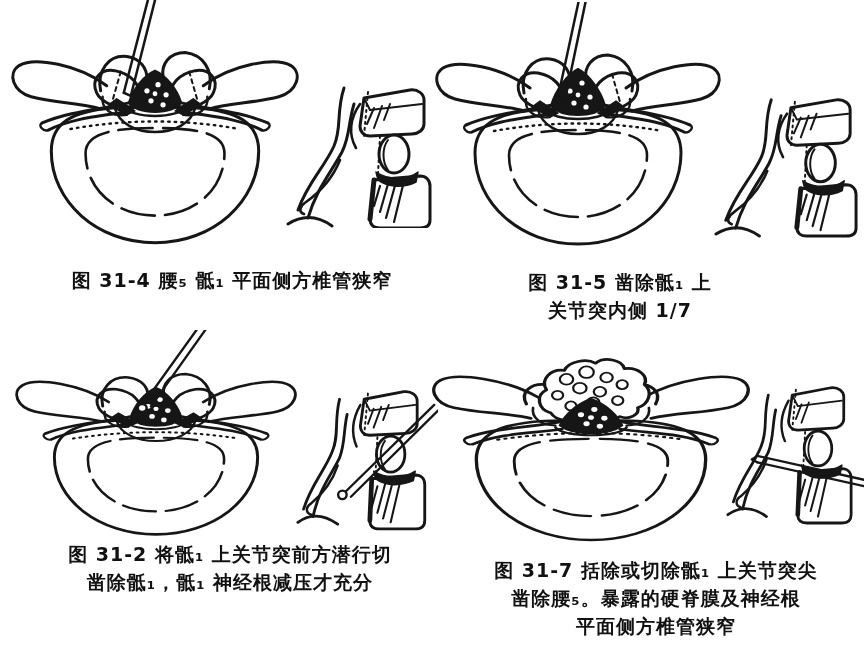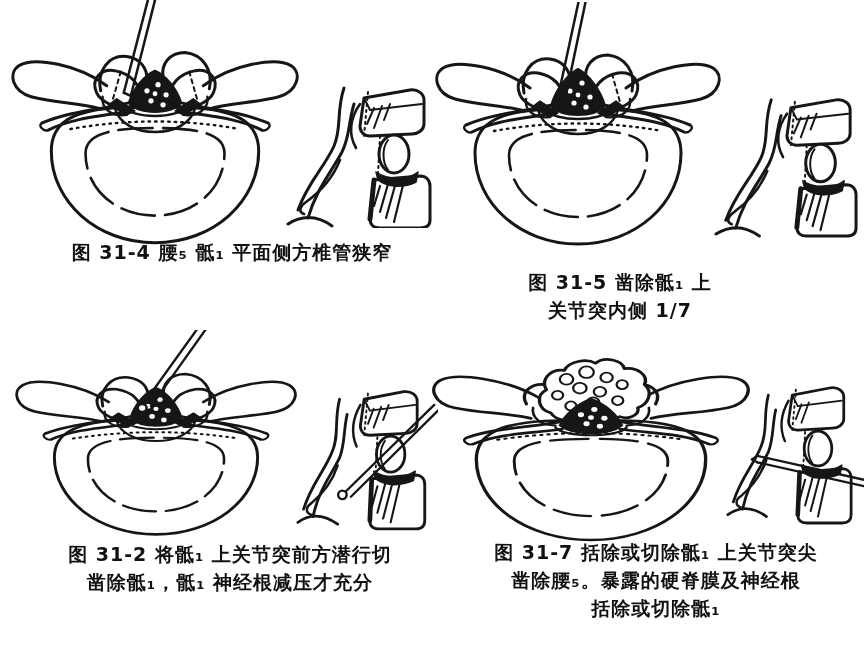--- a/index.html
+++ b/index.html
@@ -95,21 +95,21 @@
     <g>
       <path d="M92,94 C104,102 124,102 134,94 L132,104 C120,110 104,110 94,102 Z" fill="#161616" stroke-width="1.5"></path>
     </g>
     <g>
       <path d="M90,102 L136,98 C142,98 146,102 146,108 L146,142 C146,148 142,150 136,150 L96,150 C90,150 86,147 86,141 Z"></path>
       <path d="M96,108 L90,128 M104,106 L96,134 M112,104 L102,140 M120,103 L110,144" stroke-width="2.2"></path>
       <path d="M90,102 L86,141" stroke-width="5"></path>
     </g>
   </svg>
 
-  <div class="caption" style="left:16px;top:238px;width:432px">
+  <div class="caption" style="left:16px;top:266px;width:432px">
     <div class="cap-line">图 31-4  腰₅ 骶₁ 平面侧方椎管狭窄</div>
   </div>
 
   <svg class="panel-svg" style="left:428px;top:2px" width="300" height="252" viewBox="0 0 300 250" fill="none" stroke="#161616" stroke-width="3" stroke-linecap="round" stroke-linejoin="round">
     <g>
       <path d="M47,150 C47,122 68,110 108,107 C122,106 178,106 192,107 C232,110 253,122 253,150 C253,200 208,241 150,241 C92,241 47,200 47,150 Z"></path>
       <path d="M81,152 C81,134 102,127 150,127 C198,127 219,134 219,152 C219,188 189,214 150,214 C111,214 81,188 81,152 Z" stroke-dasharray="34 10" stroke-width="2.6"></path>
       <path d="M66,128 Q150,113 234,128" stroke-dasharray="1.5 5" stroke-width="2.4"></path>
       <path d="M110,107 C114,122 130,131 150,131 C170,131 186,122 190,107" stroke-width="2.4"></path>
     </g>
@@ -358,19 +358,19 @@
       <path d="M86,108 L80,130 M94,106 L86,136 M102,104 L92,142 M110,103 L100,148" stroke-width="2.2"></path>
       <path d="M80,100 L78,146" stroke-width="5"></path>
     </g>
     <g stroke-width="2.5">
       <path d="M150,108 L34,82"></path>
       <path d="M150,115 L34,89"></path>
       <path d="M34,82 L28,86 L34,89"></path>
     </g>
   </svg>
 
-  <div class="caption" style="left:452px;top:538px;width:408px">
+  <div class="caption" style="left:452px;top:556px;width:408px">
     <div class="cap-line">图 31-7  括除或切除骶₁ 上关节突尖</div>
     <div class="cap-line">凿除腰₅。暴露的硬脊膜及神经根</div>
-    <div class="cap-line">括除或切除骶₁</div>
+    <div class="cap-line">平面侧方椎管狭窄</div>
   </div>
 
 </div>
 
 </body></html>

